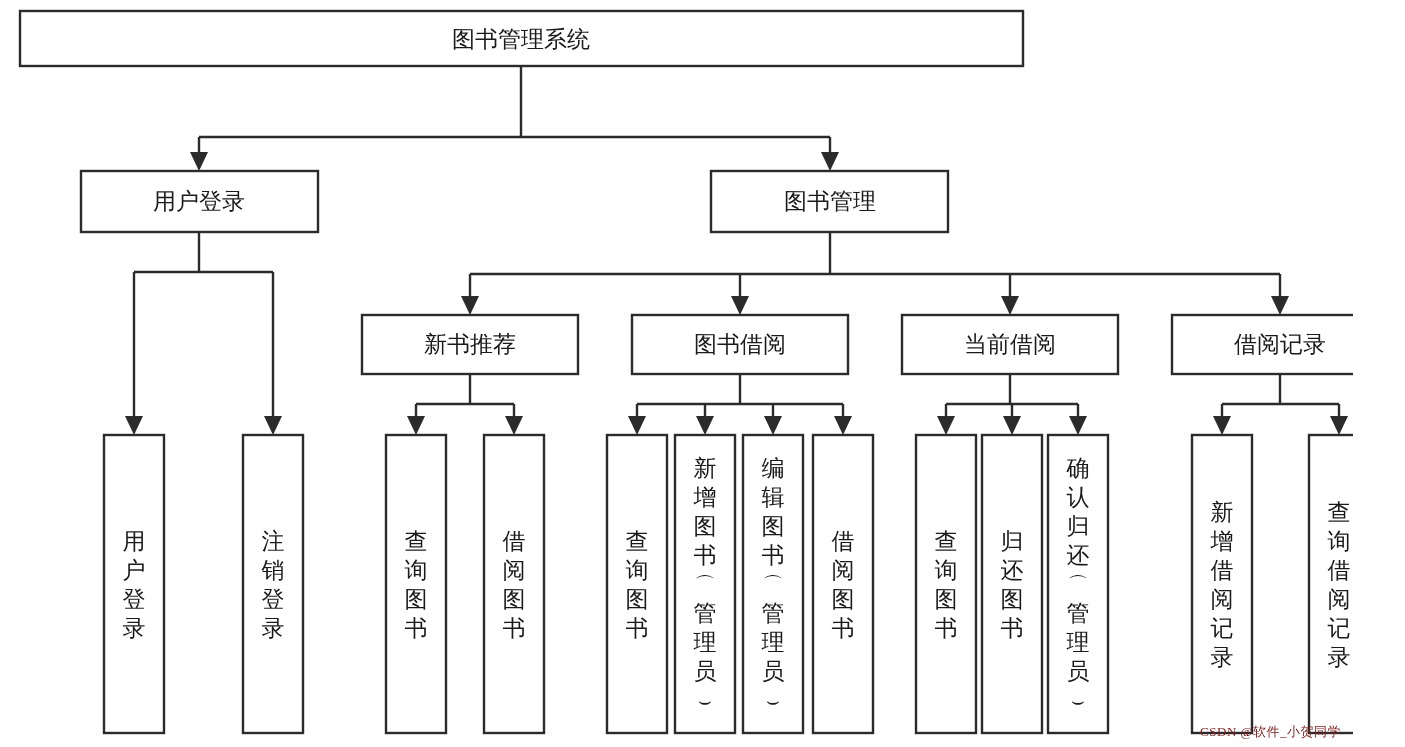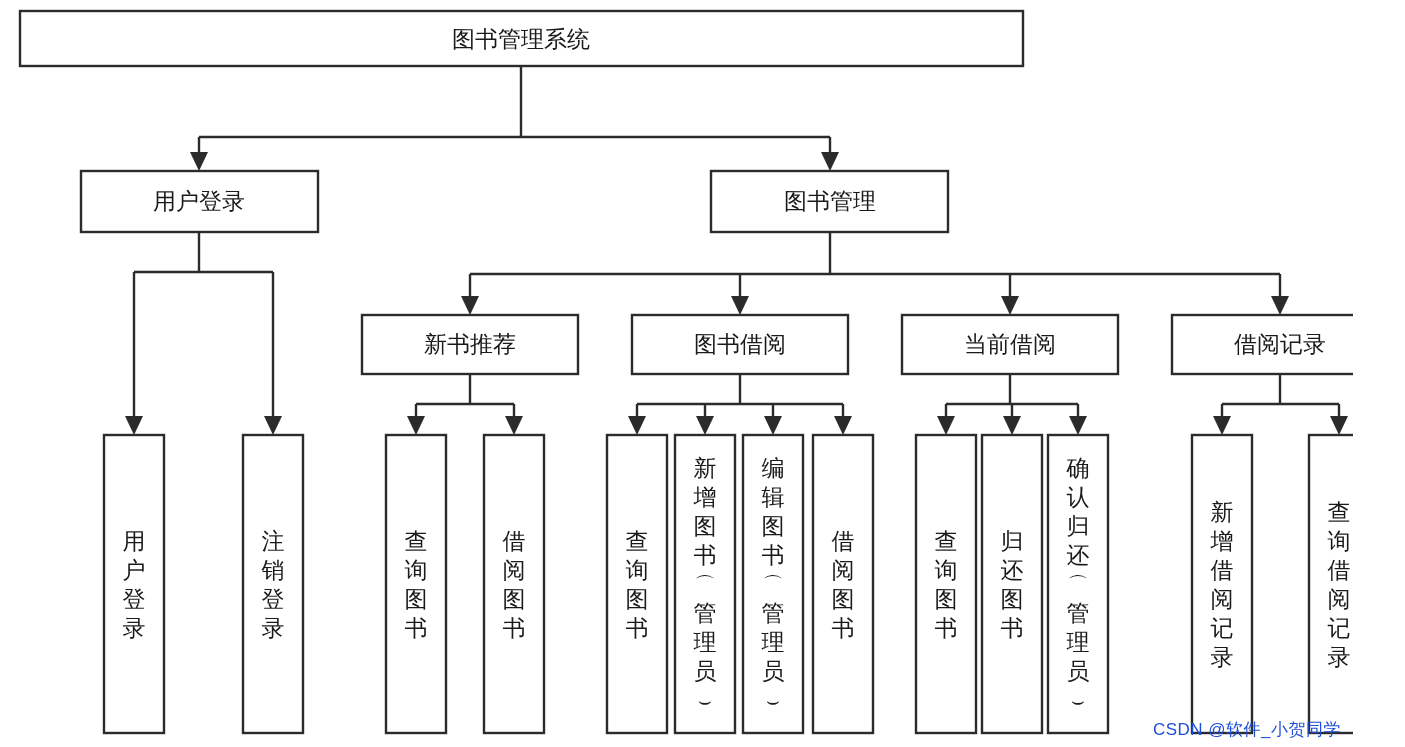--- a/index.html
+++ b/index.html
@@ -51,23 +51,23 @@
   .node-label-v {
     fill: #1a1a1a;
     font-family: "DejaVu Sans", "Liberation Sans", sans-serif;
     font-size: 23px;
     text-anchor: middle;
   }
   .watermark {
     position: absolute;
     right: 12px;
     bottom: 6px;
-    font-family: Liberation Sans, sans-serif;
-    font-size: 17px;
-    color: #1d4ed8;
+    font-family: Liberation Serif, serif;
+    font-size: 13px;
+    color: #7f1d1d;
     letter-spacing: 0.5px;
     white-space: nowrap;
     pointer-events: none;
   }
 </style>
 </head>
 <body>
 
 <div id="diagram-root">
 

